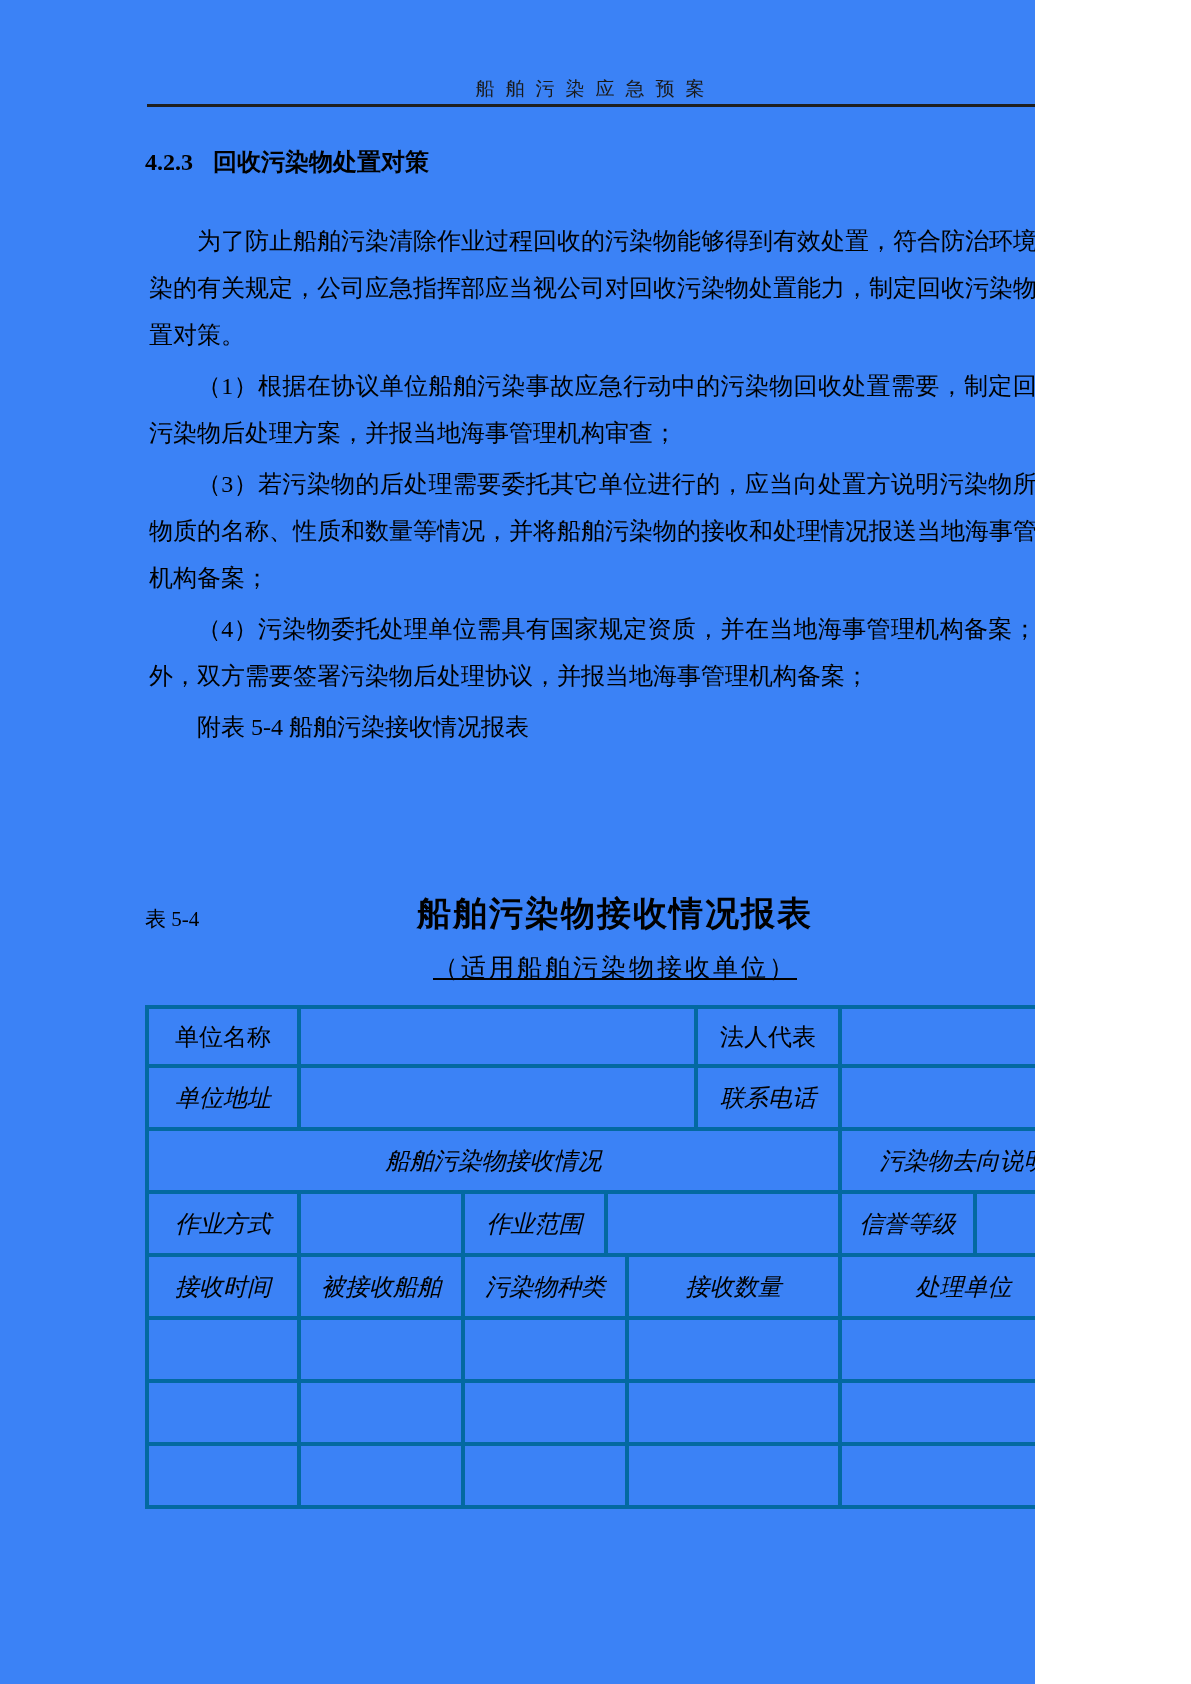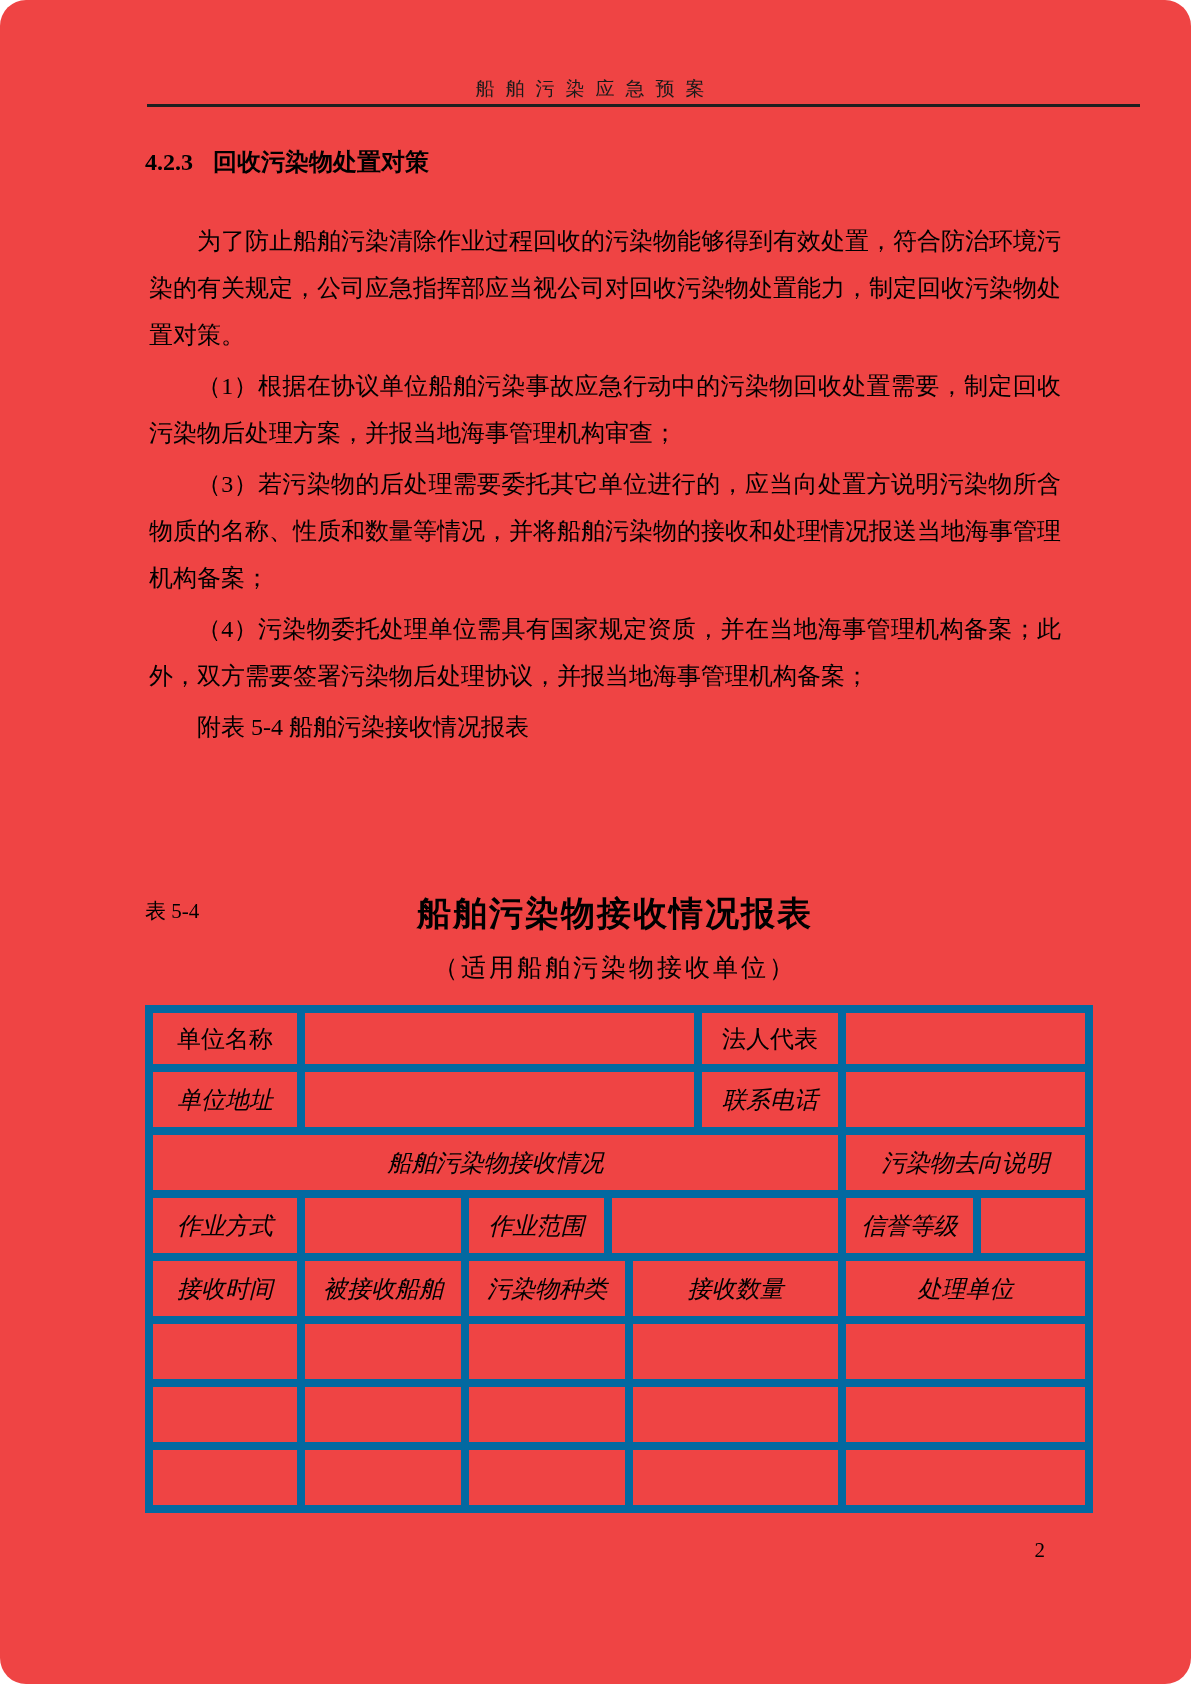--- a/index.html
+++ b/index.html
@@ -1,23 +1,22 @@
 <!DOCTYPE html>
 <html><head>
 <meta charset="utf-8">
 <style>
   html,body{margin:0;padding:0;background:#ffffff;}
   .page{
     position:relative;
-    width:1191px;height:1684px;
-    background:#ef4444;
+    width:1035px;height:1684px;
+    background:#3b82f6;
     font-family:"Liberation Serif","DejaVu Serif",serif;
     color:#000;
     overflow:hidden;
-    border-radius:26px;
   }
   .doc-header{
     position:absolute;top:76px;left:0;width:1191px;
     text-align:center;
     font-size:19px;letter-spacing:11px;color:#1a1a1a;
     white-space:nowrap;
   }
   .header-rule{
     position:absolute;top:104px;left:147px;
     width:993px;height:3px;background:#1f1f1f;
@@ -30,37 +29,37 @@
   .body-text{
     position:absolute;top:214px;left:145px;width:920px;
     font-size:24px;line-height:47px;
     text-align:justify;
   }
   .body-text p{margin:4px;text-indent:2em;}
   .table-title-row{
     position:absolute;top:891px;left:145px;width:940px;height:52px;
   }
   .table-label{
-    position:absolute;left:0;top:6px;font-size:21px;white-space:nowrap;
+    position:absolute;left:0;top:14px;font-size:21px;white-space:nowrap;
   }
   .table-title{
     position:absolute;left:0;top:0;width:940px;
     text-align:center;font-size:34px;font-weight:bold;letter-spacing:2px;
     white-space:nowrap;
   }
   .table-subtitle{
     position:absolute;top:951px;left:145px;width:940px;
-    text-align:center;font-size:25px;letter-spacing:3px;white-space:nowrap;
+    text-align:center;font-size:25px;letter-spacing:3px;white-space:nowrap;text-decoration:underline;
   }
   table.form{
     position:absolute;top:1005px;left:145px;
     width:940px;border-collapse:collapse;table-layout:fixed;
   }
   table.form td{
-    border:8px solid #0369a1;
+    border:4px solid #0369a1;
     font-size:24px;text-align:center;vertical-align:middle;
     padding:8px;overflow:hidden;white-space:nowrap;
   }
   tr.r1{height:59px;}
   tr.rn{height:63px;font-style:italic;}
   .page-number{
     position:absolute;top:1538px;left:145px;width:900px;
     text-align:right;font-size:21px;
   }
 </style>

